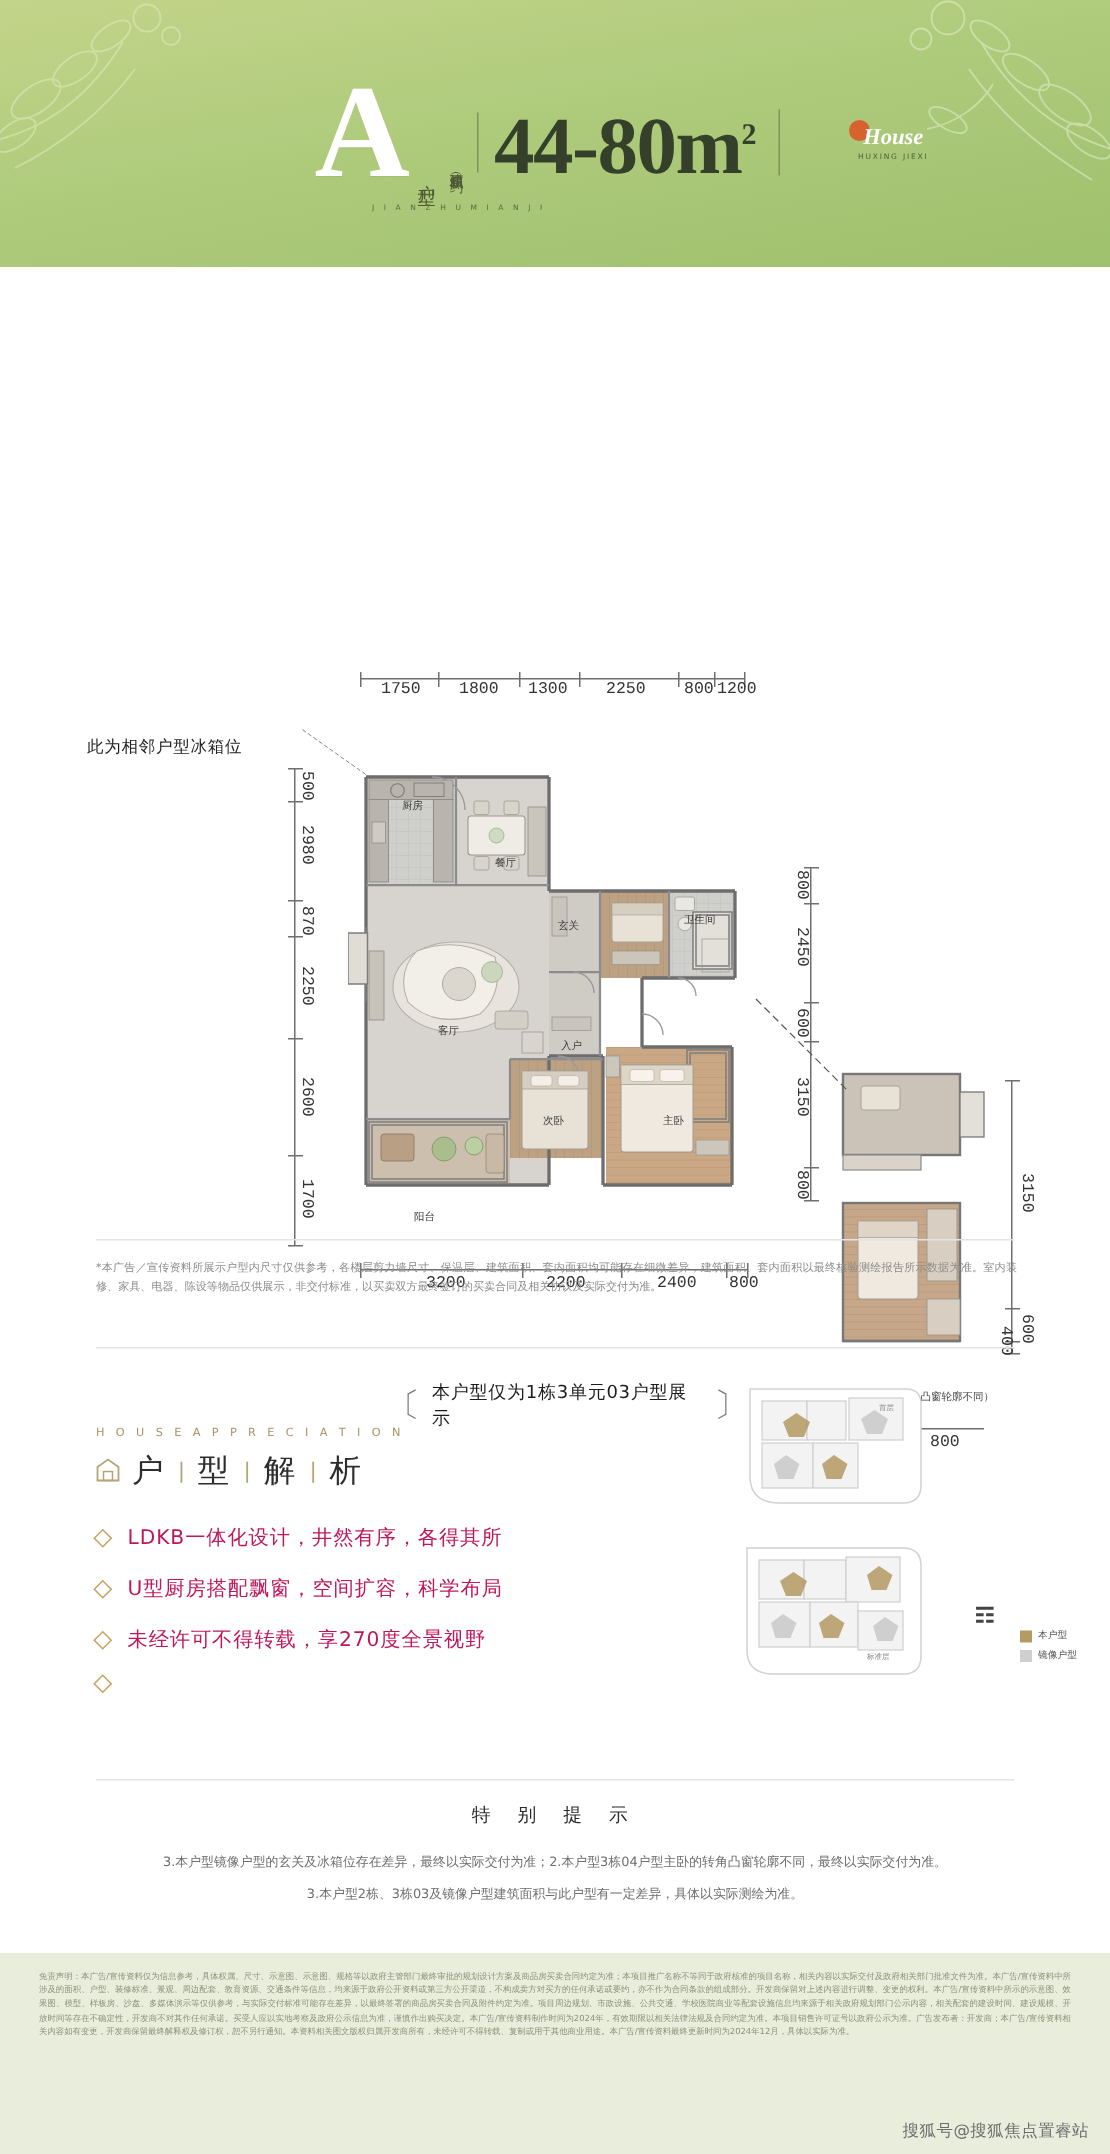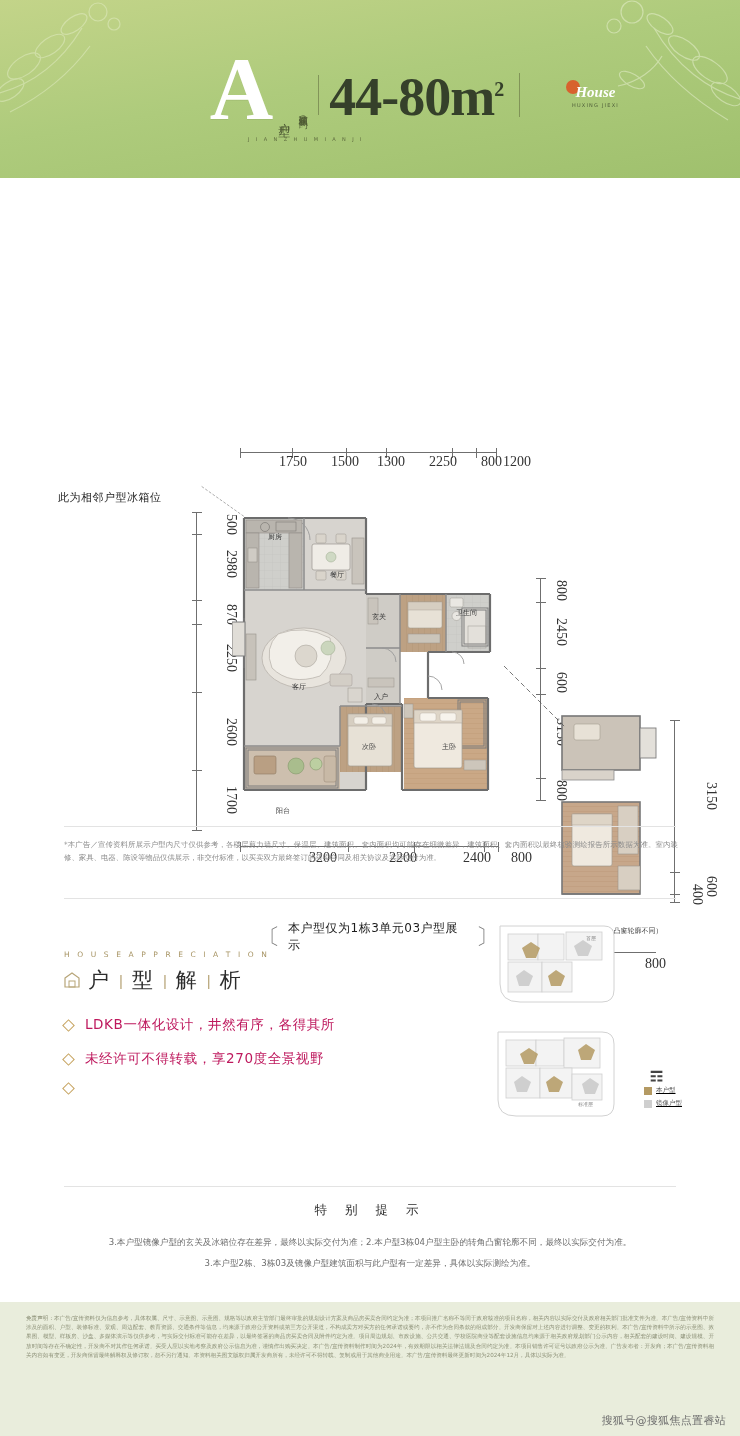--- a/index.html
+++ b/index.html
@@ -123,25 +123,24 @@
     white-space:nowrap;
   }
   .anno-line{
     position:absolute; left:200px; top:300px;
     width:70px; height:50px;
   }
 
   
   .dim{
     position:absolute;
-    font-size:14px; color:#333;
-    font-family:Liberation Serif, serif;
+    font-size:11px; color:#333;
+    font-family:Liberation Mono, monospace;
     letter-spacing:0;
     white-space:nowrap;
-    margin-left:25px;
   }
   .dim.v{ writing-mode:vertical-rl; }
 
   .tickline{ position:absolute; background:#6f6f6f; }
   .r-label{
     position:absolute;
     font-size:7px; color:#3a3a3a;
     font-family:"DejaVu Sans", sans-serif;
     white-space:nowrap;
   }
@@ -203,21 +202,21 @@
   .blt{ display:flex; align-items:center; margin-bottom:16px; }
   .blt .dia{
     width:9px; height:9px; border:1.4px solid #c6a35f;
     transform:rotate(45deg);
     margin-right:12px; flex:0 0 auto;
   }
   .blt .tx{
     font-size:13.5px; color:#be185d; letter-spacing:.6px;
     font-family:"DejaVu Sans", sans-serif;
   }
-  .legend{ position:absolute; left:644px; top:186px;text-decoration:underline; }
+  .legend{ position:absolute; left:680px; top:186px; }
   .legend .row{ display:flex; align-items:center; margin-bottom:4px; }
   .legend .sw{ width:8px; height:8px; margin-right:4px; }
   .legend .tx{ font-size:6.5px; color:#555; font-family:"DejaVu Sans", sans-serif; }
   .person{
     position:absolute; left:650px; top:168px;
     font-size:13px; color:#444;
   }
 
   
   .sec3{ position:absolute; left:0; top:1186px; width:740px; }
@@ -321,21 +320,21 @@
   <div class="tickline" style="left:240px; top:270px; width:256px; height:1px;"></div>
   <div class="tickline" style="left:240px; top:266px; width:1px; height:10px;"></div>
   <div class="tickline" style="left:292px; top:266px; width:1px; height:10px;"></div>
   <div class="tickline" style="left:346px; top:266px; width:1px; height:10px;"></div>
   <div class="tickline" style="left:386px; top:266px; width:1px; height:10px;"></div>
   <div class="tickline" style="left:452px; top:266px; width:1px; height:10px;"></div>
   <div class="tickline" style="left:476px; top:266px; width:1px; height:10px;"></div>
   <div class="tickline" style="left:496px; top:266px; width:1px; height:10px;"></div>
 
   <div class="dim" style="left:254px; top:272px;">1750</div>
-  <div class="dim" style="left:306px; top:272px;">1500</div>
+  <div class="dim" style="left:306px; top:272px;">1800</div>
   <div class="dim" style="left:352px; top:272px;">1300</div>
   <div class="dim" style="left:404px; top:272px;">2250</div>
   <div class="dim" style="left:456px; top:272px;">800</div>
   <div class="dim" style="left:478px; top:272px;">1200</div>
 
   <div class="tickline" style="left:196px; top:330px; width:1px; height:318px;"></div>
   <div class="tickline" style="left:192px; top:330px; width:10px; height:1px;"></div>
   <div class="tickline" style="left:192px; top:352px; width:10px; height:1px;"></div>
   <div class="tickline" style="left:192px; top:418px; width:10px; height:1px;"></div>
   <div class="tickline" style="left:192px; top:442px; width:10px; height:1px;"></div>
@@ -609,20 +608,24 @@
     <span class="tx">析</span>
   </div>
 
   <div class="bullets">
     <div class="blt">
       <span class="dia"></span>
       <span class="tx">LDKB一体化设计，井然有序，各得其所</span>
     </div>
     <div class="blt">
       <span class="dia"></span>
+      <span class="tx">U型厨房搭配飘窗，空间扩容，科学布局</span>
+    </div>
+    <div class="blt">
+      <span class="dia"></span>
       <span class="tx">未经许可不得转载，享270度全景视野</span>
     </div>
     <div class="blt">
       <span class="dia"></span>
     </div>
   </div>
 
   <svg style="position:absolute; left:486px; top:18px;" width="138" height="100" viewBox="0 0 138 100">
     <path d="M14 8 H118 q10 0 10 10 V72 q0 12 -12 12 H34 q-20 0 -20 -18 V8 Z" fill="#ffffff" stroke="#d2d2d2" stroke-width="1"></path>
     <g stroke="#cfcfcf" fill="#f3f3f3" stroke-width="0.8">

